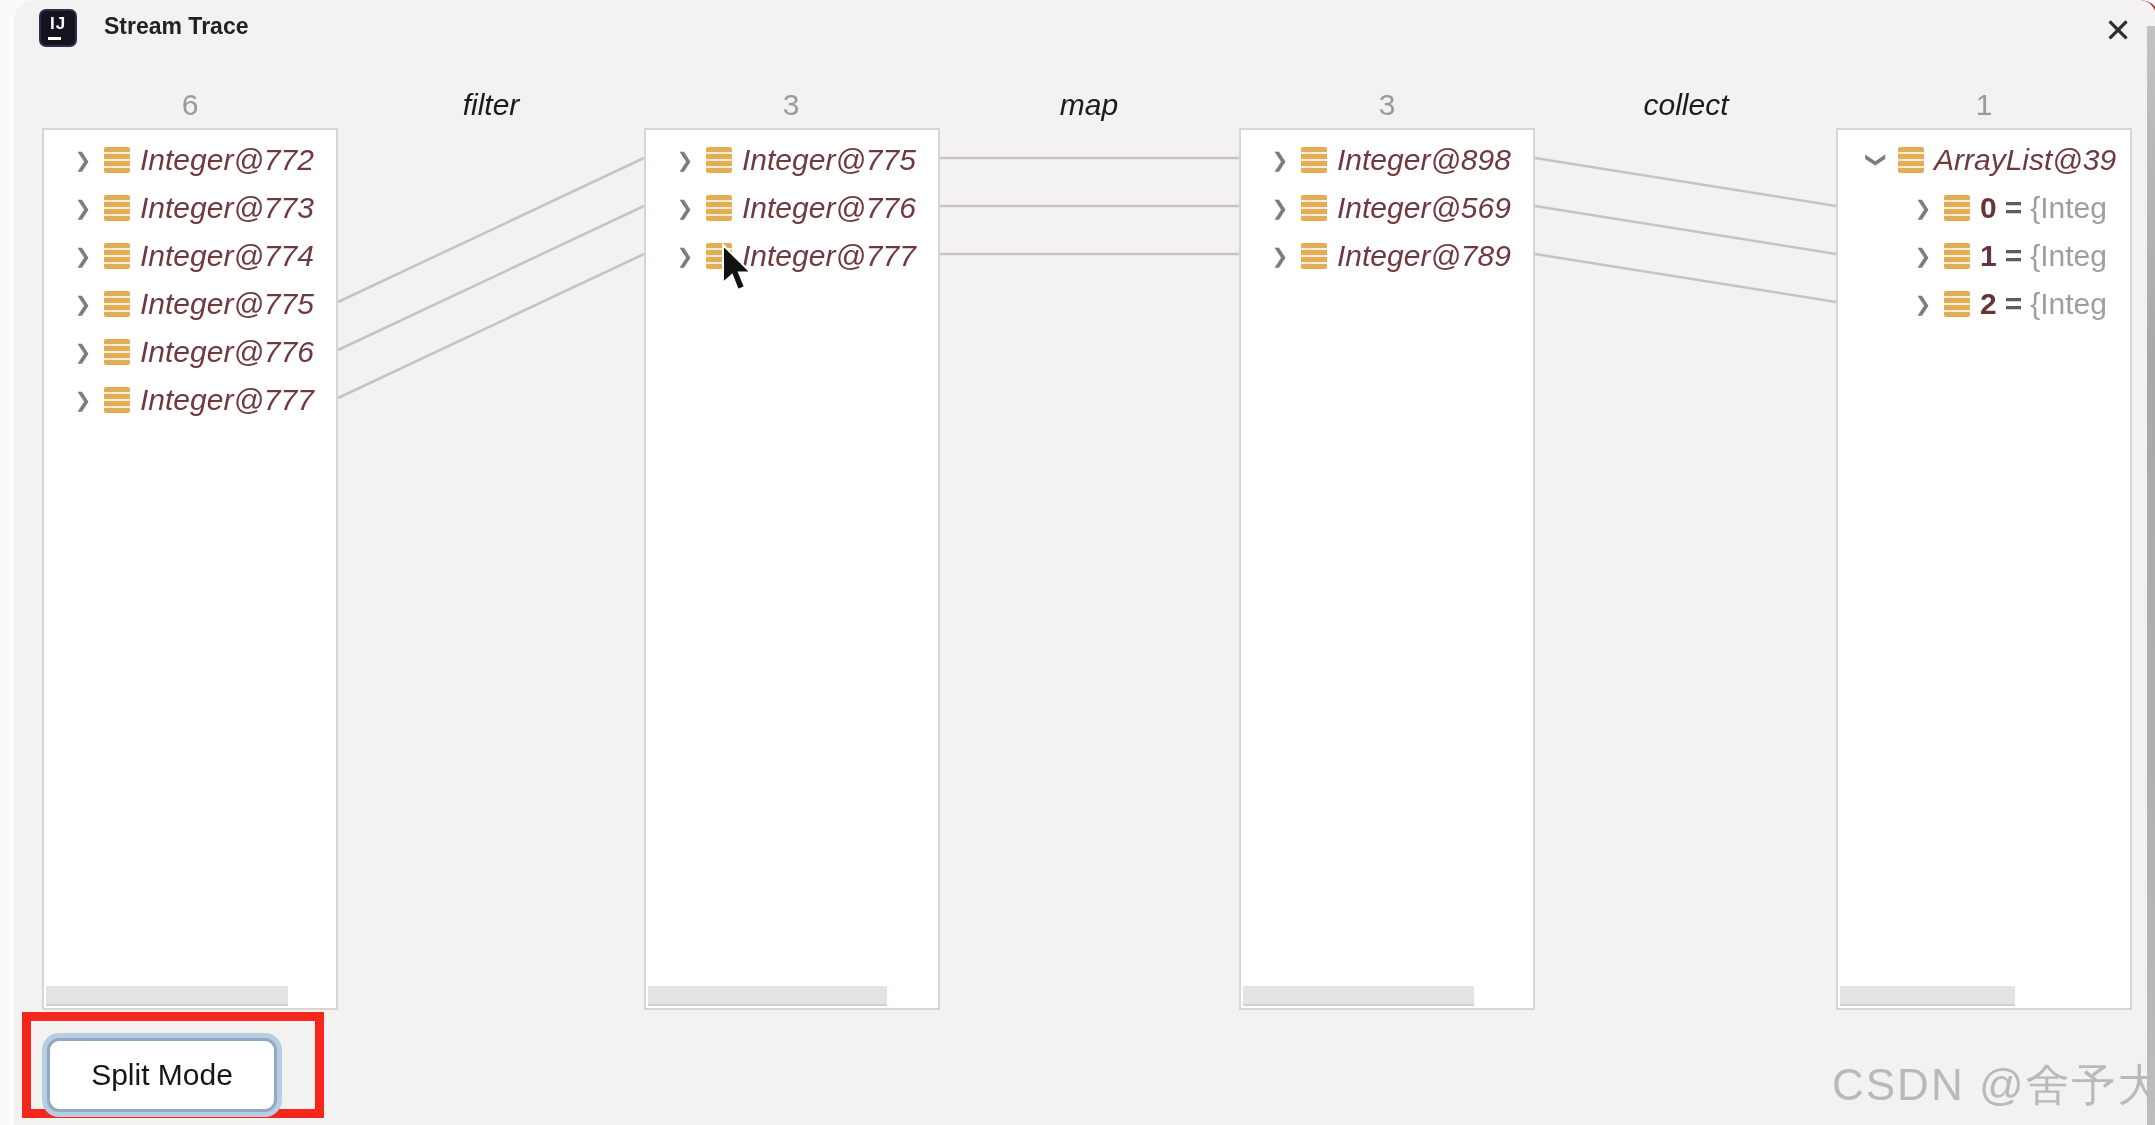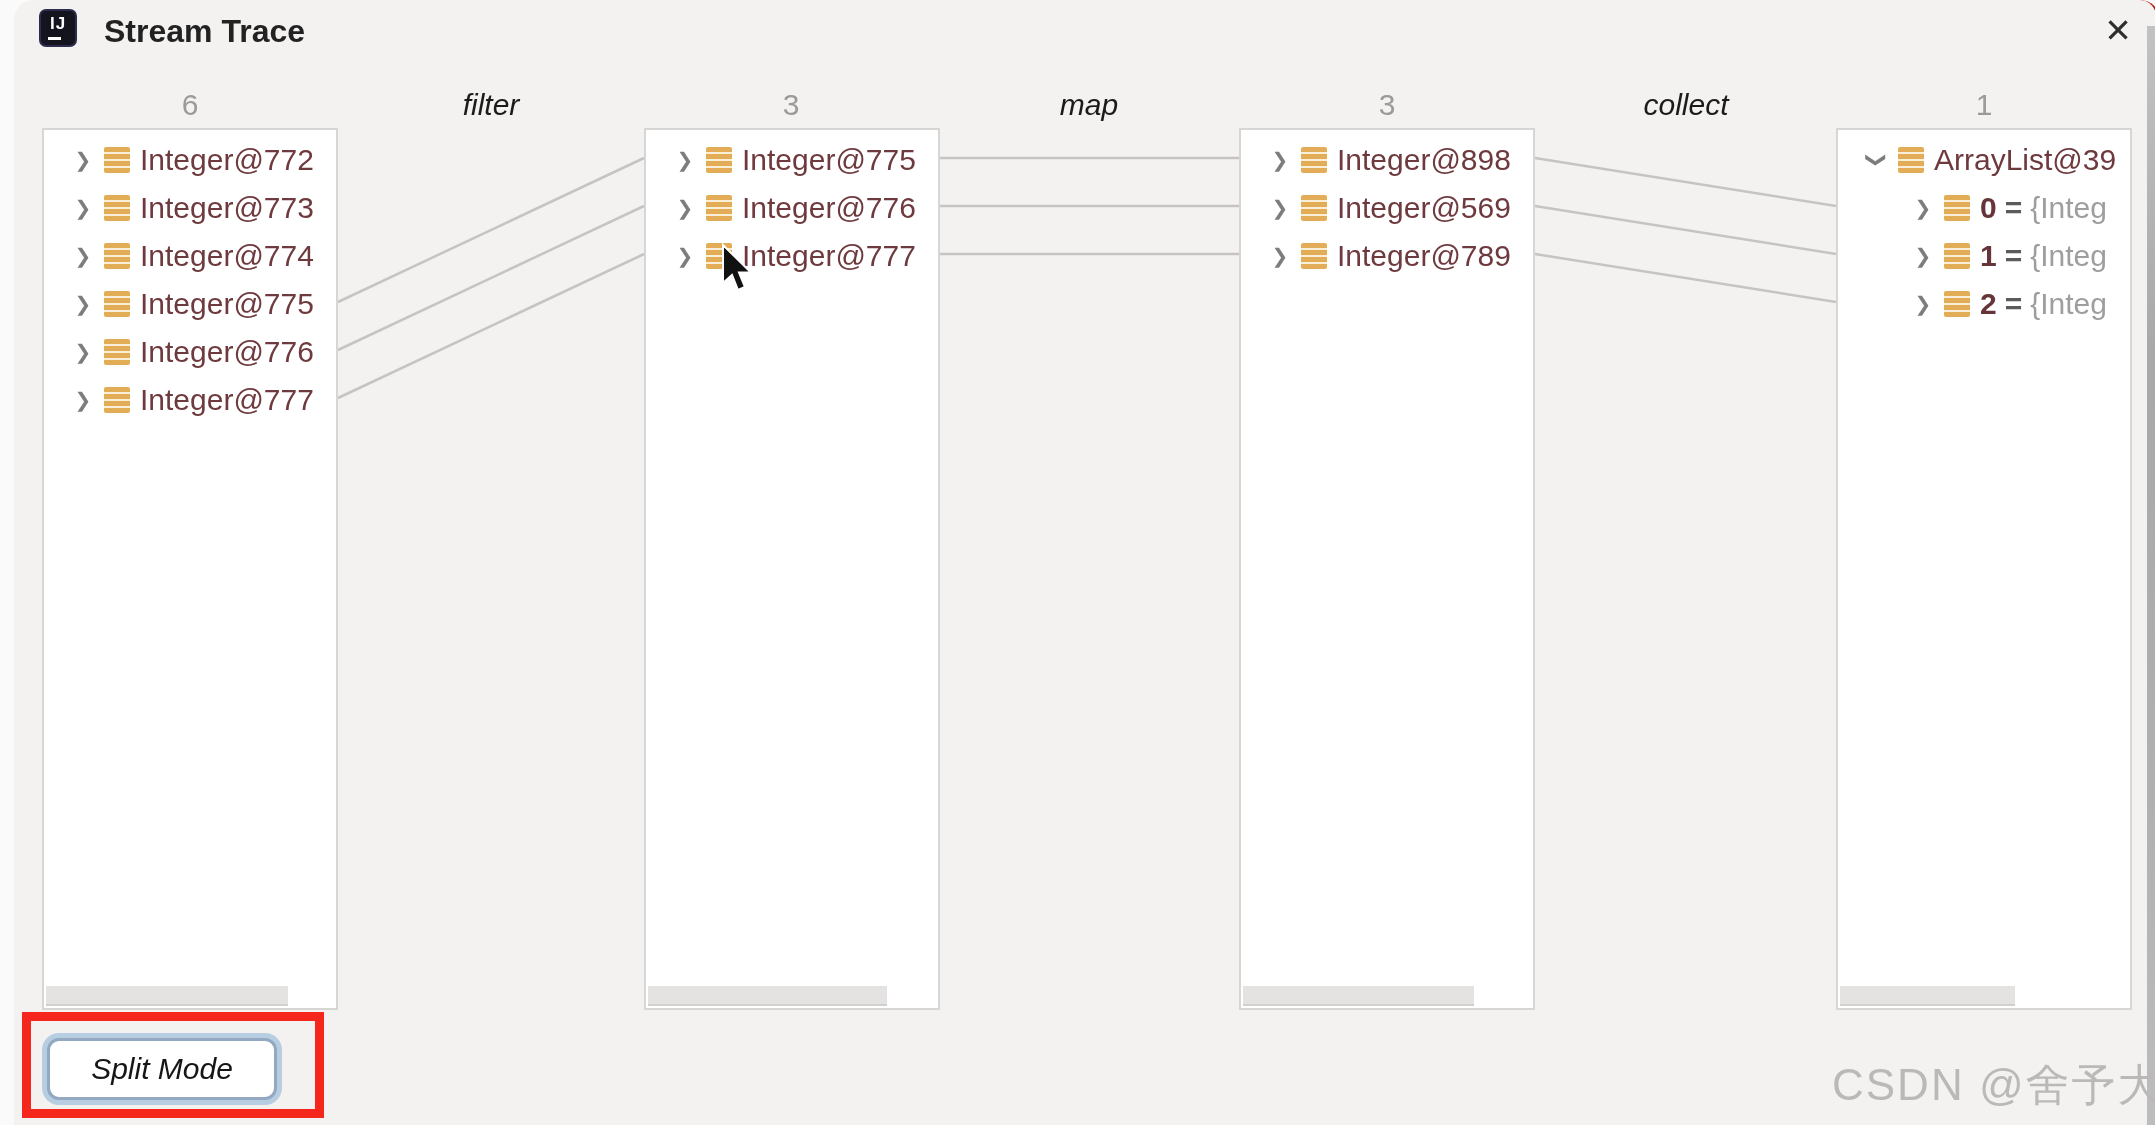--- a/index.html
+++ b/index.html
@@ -30,21 +30,21 @@
     background:#14141f;border-radius:7px;border:2px solid #2c2c4e;
     box-sizing:border-box;color:#fff;
     font-size:17px;font-weight:bold;letter-spacing:1px;
     display:flex;align-items:flex-start;justify-content:center;padding-top:3px;
   }
   .app-icon .underscore{
     position:absolute;left:7px;bottom:5px;width:13px;height:3px;background:#fff;
   }
   .window-title{
     position:absolute;left:90px;top:13px;
-    font-size:32px;font-weight:bold;color:#222;
+    font-size:23px;font-weight:bold;color:#222;
   }
   .close-x{
     position:absolute;left:2082px;top:8px;width:44px;height:44px;
     display:flex;align-items:center;justify-content:center;
     font-size:33px;color:#2e2e2e;cursor:default;
   }
 
   
   .hdr{
     position:absolute;top:88px;height:38px;transform:translateX(-50%);
@@ -69,45 +69,44 @@
   .row.child{padding-left:72px;}
   .chev{
     width:26px;flex:0 0 26px;color:#7d7d7d;font-size:20px;line-height:1;
     display:flex;align-items:center;justify-content:center;
   }
   .chev.down{transform:rotate(90deg);}
   .val-icon{
     width:26px;height:26px;flex:0 0 26px;margin:0 10px 0 8px;border-radius:2px;
     background:repeating-linear-gradient(to bottom,#e3ad58 0px,#e3ad58 5px,#f9efd9 5px,#f9efd9 7px);
   }
-  .item-label{font-size:30px;color:#6e3a3e;font-weight:500;}
+  .item-label{font-size:30px;color:#6e3a3e;font-weight:500;font-style:italic;}
   .idx{font-size:30px;color:#66353a;font-weight:bold;}
   .eq{font-size:30px;color:#5c5c5c;font-weight:bold;margin:0 8px;}
   .trunc-val{font-size:30px;color:#9e9e9e;}
 
   .hthumb{
     position:absolute;left:2px;bottom:2px;height:20px;
     background:#e4e3e2;border-bottom:2px solid #d2d0cf;box-sizing:border-box;
   }
 
   
   .annotation{
     position:absolute;left:8px;top:1012px;width:302px;height:106px;
     border:9px solid #f5261c;box-sizing:border-box;z-index:30;
   }
   .btn{
     position:absolute;background:#fff;border-radius:12px;
     display:flex;align-items:center;justify-content:center;
     font-size:30px;color:#161616;z-index:40;box-sizing:border-box;
   }
   .btn-split{
-    left:33px;top:1038px;width:230px;height:62px;
+    left:33px;top:1038px;width:230px;height:74px;
     border:3px solid #93a9c2;
     box-shadow:0 0 0 5px #b6cde2, inset 0 0 0 3px #ffffff;
-    font-style:italic;
   }
   .btn-close{
     left:1940px;top:1042px;width:168px;height:60px;
     border:2px solid #c9c9c9;
     box-shadow:0 1px 2px rgba(0,0,0,0.08);
   }
 
   .watermark{
     position:absolute;left:1818px;top:1056px;z-index:60;
     font-size:44px;color:#bbb9b8;letter-spacing:2px;white-space:nowrap;

